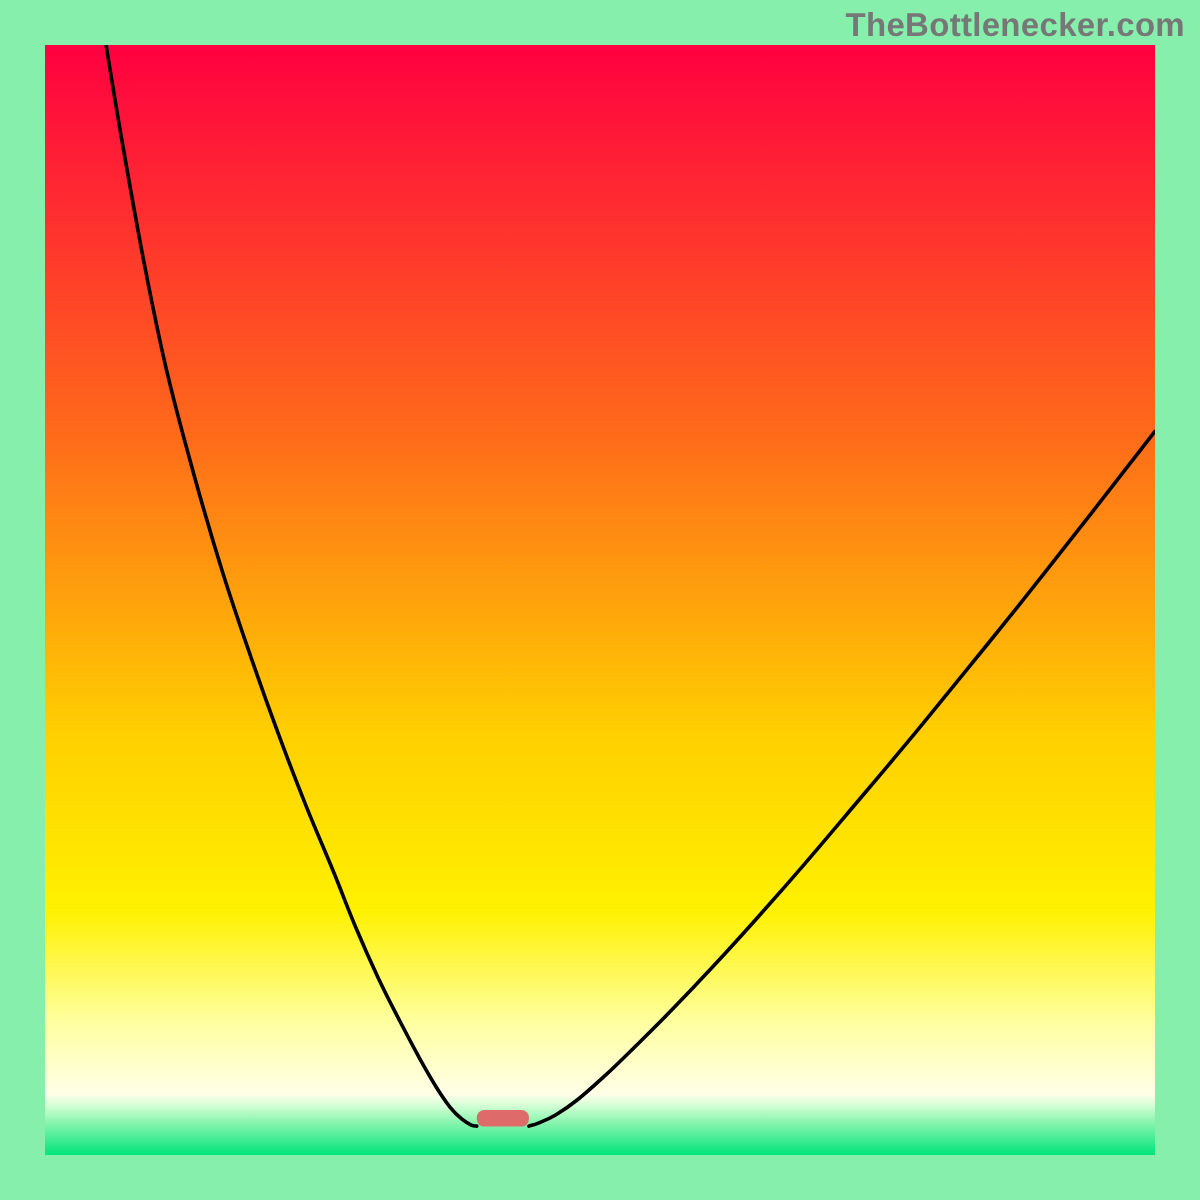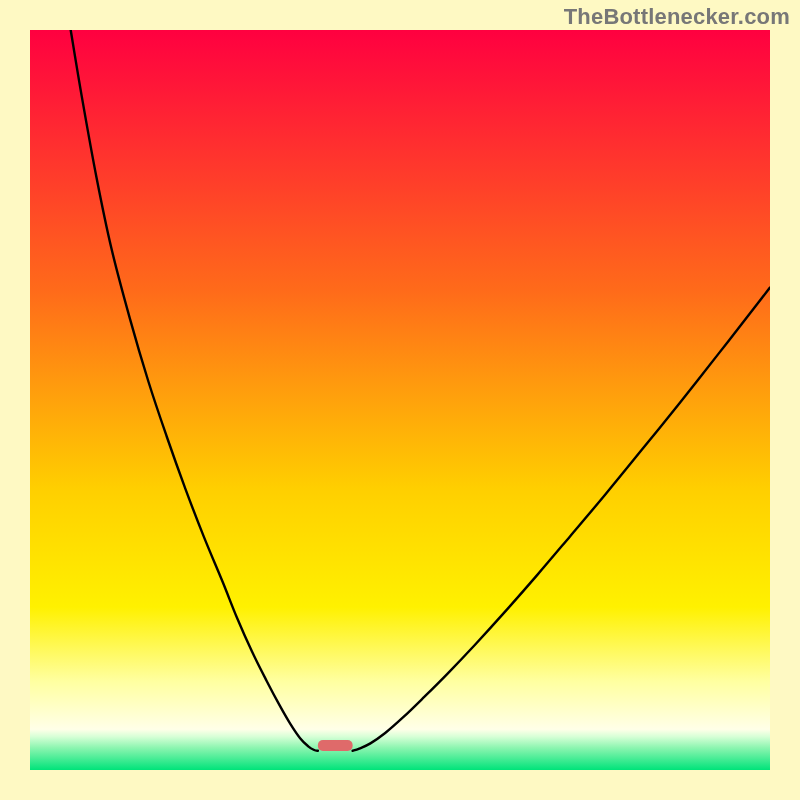--- a/index.html
+++ b/index.html
@@ -8,21 +8,21 @@
     width: 800px;
     height: 800px;
     overflow: hidden;
     background: #000;
     font-family: Arial, Helvetica, sans-serif;
   }
   .frame {
     position: relative;
     width: 800px;
     height: 800px;
-    background: #fef9c3;
+    background: #86efac;
   }
   .watermark {
     position: absolute;
     top: 4px;
     right: 10px;
     color: #777;
     font-size: 22px;
     font-weight: 600;
     letter-spacing: 0.2px;
     z-index: 10;

